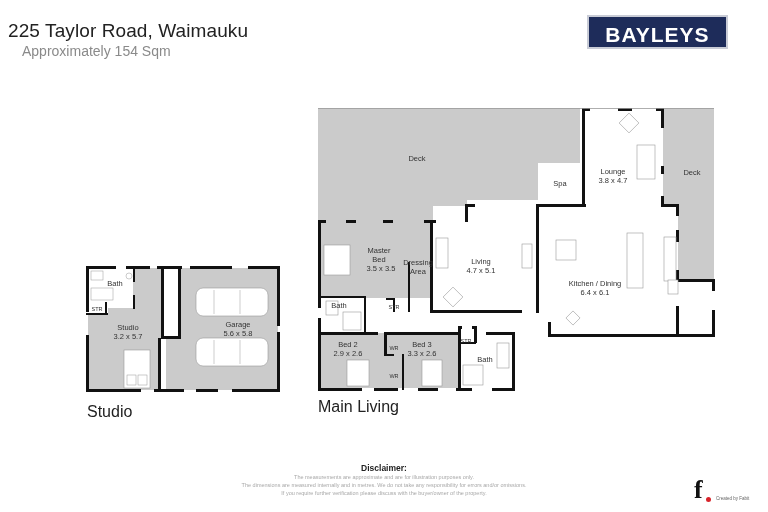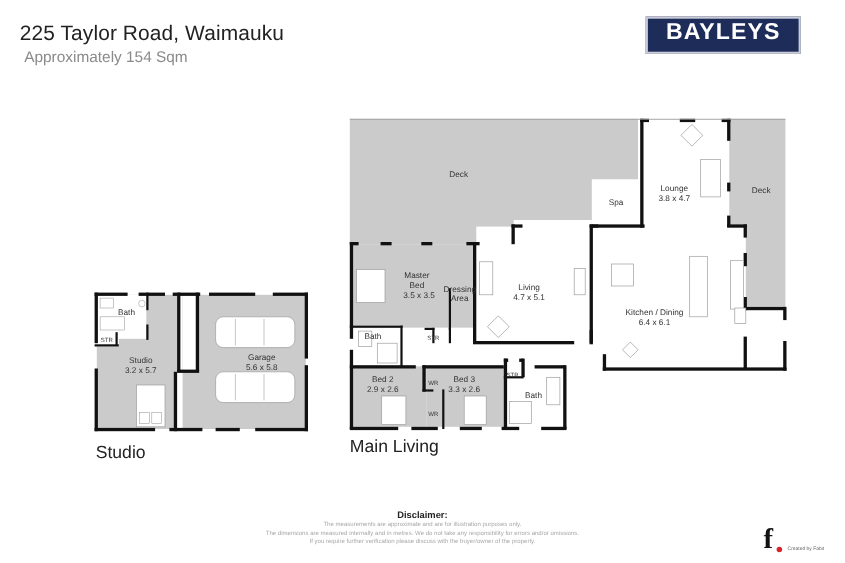--- a/index.html
+++ b/index.html
@@ -1,19 +1,19 @@
 <!DOCTYPE html>
 <html><head>
 <meta charset="utf-8">
 <style>
   html, body { margin: 0; padding: 0; background: #ffffff; }
   body { width: 768px; height: 512px; position: relative; overflow: hidden; font-family: "Liberation Sans", "DejaVu Sans", sans-serif; }
-  .title { position: absolute; left: 18px; top: 20px; font-size: 19px; color: #222222; letter-spacing: 0.1px; }
+  .title { position: absolute; left: 8px; top: 20px; font-size: 19px; color: #222222; letter-spacing: 0.1px; }
   .subtitle { position: absolute; left: 22px; top: 43px; font-size: 14px; color: #8a8a8a; }
-  .logo { position: absolute; left: 587px; top: 15px; width: 141px; height: 34px; background: #1e2c5a; border: 2px solid #c9ccd6; box-sizing: border-box; display: flex; align-items: flex-start; justify-content: center; }
+  .logo { position: absolute; left: 587px; top: 15px; width: 141px; height: 34px; background: #1e2c5a; border: 2px solid #c9ccd6; box-sizing: border-box; display: flex; align-items: flex-end; justify-content: center; }
   .logo span { color: #ffffff; font-weight: bold; font-size: 21px; letter-spacing: 1px; font-family: "Liberation Sans", sans-serif; }
   svg.plan { position: absolute; left: 0; top: 0; }
   .room-label { font-family: "Liberation Sans", sans-serif; font-size: 7.5px; fill: #333333; text-anchor: middle; }
   .small-label { font-family: "Liberation Sans", sans-serif; font-size: 5.5px; fill: #333333; text-anchor: middle; }
   .section-label { position: absolute; font-size: 16px; color: #222222; }
   .disclaimer { position: absolute; left: 0; width: 768px; top: 463px; text-align: center; }
   .disclaimer .head { font-size: 8.5px; font-weight: bold; color: #222222; }
   .disclaimer .line { font-size: 5.5px; color: #a8a8a8; line-height: 8px; }
   .fabit { position: absolute; left: 694px; top: 477px; }
   .fabit .f { font-family: "Liberation Serif", serif; font-size: 26px; font-weight: bold; color: #111111; line-height: 26px; }

